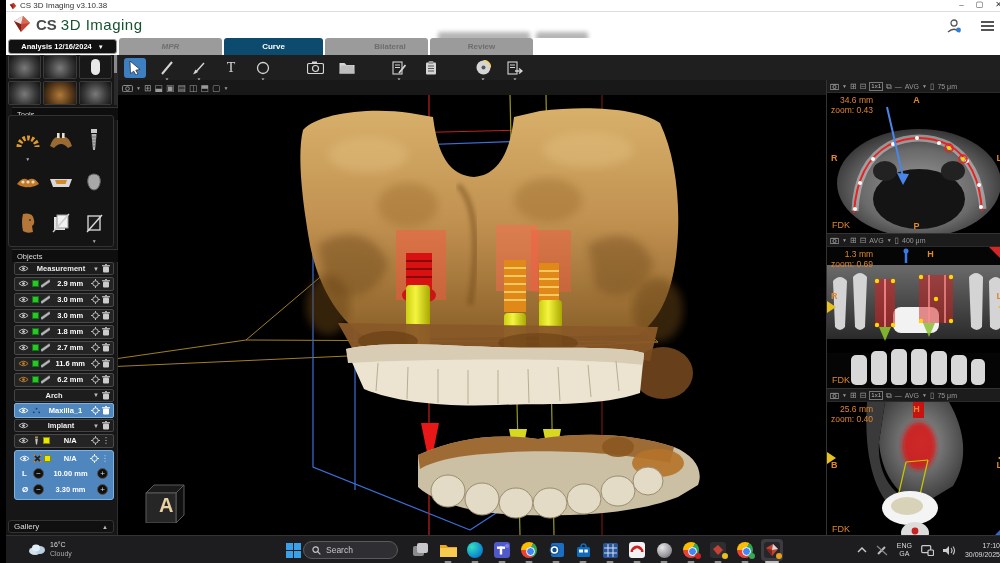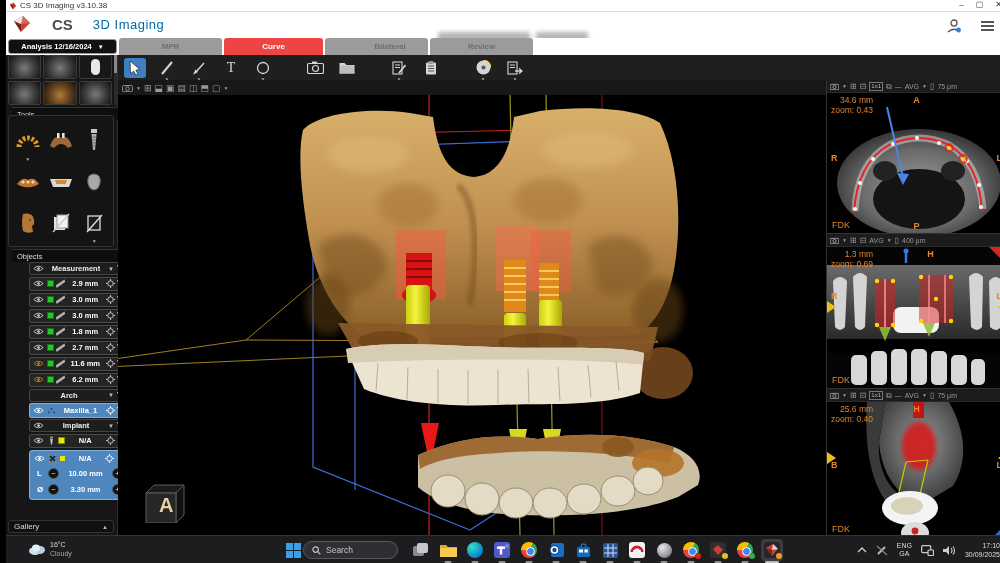--- a/index.html
+++ b/index.html
@@ -5,33 +5,33 @@
   html,body{margin:0;padding:0;background:#000;}
   *{box-sizing:border-box;font-family:"Liberation Sans",sans-serif;}
   #app{position:relative;width:1000px;height:563px;overflow:hidden;background:#000;}
   .abs{position:absolute;margin-left:6px;}
   
   #titlebar{left:0;top:0;width:1000px;height:12px;background:#fff;border-bottom:1px solid #ddd;display:flex;align-items:center;font-size:8px;color:#333;padding-left:3px;gap:3px;}
   #winctl{position:absolute;right:4px;top:0;display:flex;gap:12px;font-size:8px;color:#333;}
   #winctl span{cursor:default;}
   
   #header{left:0;top:12px;width:1000px;height:26px;background:#fff;}
-  #brand{position:absolute;left:6px;top:3px;display:flex;align-items:center;gap:20px;}
+  #brand{position:absolute;left:6px;top:3px;display:flex;align-items:center;gap:4px;}
   #brand .cs{font-size:15px;font-weight:bold;color:#4a4a4a;}
-  #brand .rest{font-size:13px;color:#0369a1;letter-spacing:.5px;}
+  #brand .rest{font-size:15px;color:#14532d;letter-spacing:.5px;}
   .blurbar{position:absolute;background:#b5b5b5;border-radius:2px;filter:blur(2.2px);}
   #useric{position:absolute;right:44px;top:6px;}
   #menuic{position:absolute;right:12px;top:7px;width:13px;}
   #menuic div{height:1.6px;background:#555;margin:2.4px 0;}
   
   #tabrow{left:0;top:38px;width:1000px;height:17px;background:#fff;}
   #analysis{position:absolute;left:2px;top:1px;width:109px;height:15px;background:#111;border:1px solid #999;border-radius:3px;color:#fff;font-size:7.5px;font-weight:bold;display:flex;align-items:center;justify-content:center;gap:6px;}
   .tab{position:absolute;top:0;height:17px;display:flex;align-items:center;justify-content:center;font-size:8px;font-weight:bold;border-radius:3px 3px 0 0;}
   .tab.inactive{background:#9b9b9b;color:#6e6e6e;}
-  .tab.active{background:#ef4444;color:#fff;}
+  .tab.active{background:#0c4a6e;color:#fff;}
   
   #toolbar{left:112px;top:55px;width:888px;height:25px;background:#1f1f1f;display:flex;align-items:center;gap:10px;padding-left:6px;}
   .tool{position:relative;width:22px;height:20px;display:flex;align-items:center;justify-content:center;color:#d5d5d5;}
   .tool.sel{background:#3e7fc1;border-radius:3px;}
   .tool .dd{position:absolute;bottom:-4px;left:50%;transform:translateX(-50%);font-size:5px;color:#999;}
   .tgap{width:10px;}
   #toolbar2{left:112px;top:80px;width:708px;height:15px;background:#181818;display:flex;align-items:center;gap:3px;padding-left:4px;color:#9a9a9a;font-size:9px;}
   #toolbar2 span{line-height:10px;}
   
   #sidebar{left:0;top:55px;width:112px;height:480px;background:#161616;border-right:1px solid #2e2e2e;}
@@ -324,21 +324,21 @@
       </div>
       <div class="tcell">
         <svg width="20" height="20" viewBox="0 0 20 20">
             <rect x="4" y="3" width="12" height="14" fill="#1c1c1c" stroke="#ddd" stroke-width="1.3"></rect>
             <line x1="3" y1="19" x2="18" y2="2" stroke="#ddd" stroke-width="1.4"></line>
           </svg>
           <span class="dd">▼</span>
       </div>
     </div>
     <div class="sechdr abs" style="left:0;top:194px;width:112px;">Objects</div>
-    <div class="abs" style="left:15px;top:206px;width:104px;">
+    <div class="abs" style="left:0;top:206px;width:104px;">
       <div class="ohdr">
         <svg class="eyesvg" viewBox="0 0 12 7">
             <path d="M1,3.5 Q6,-1.5 11,3.5 Q6,8.5 1,3.5Z" fill="none" stroke="#ccc"></path>
             <circle cx="6" cy="3.5" r="1.5" fill="#ccc"></circle>
           </svg>
         <span class="lbl">Measurement</span>
         <span class="caret">▼</span>
         <svg class="icn7" viewBox="0 0 8 9">
             <rect x="1" y="2.6" width="6" height="6" rx="1" fill="#ccc"></rect>
             <rect x="0" y="1.2" width="8" height="1.1" fill="#ccc"></rect>

